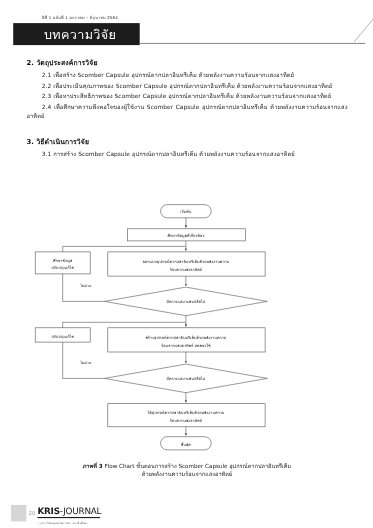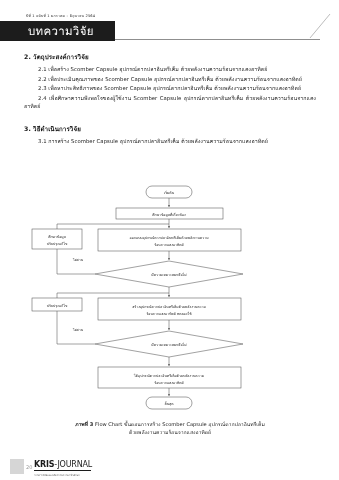--- a/index.html
+++ b/index.html
@@ -12,21 +12,21 @@
     height: 480px;
     position: relative;
     font-family: "DejaVu Sans", "Liberation Sans", sans-serif;
     color: #1a1a1a;
     overflow: hidden;
   }
 
   
   .page-header {
     position: absolute;
-    top: 0; left: 0; right: 0;
+    top: 0; left: 12px; right: 0;
     height: 46px;
     text-align: center;
   }
   .issue-line {
     position: absolute;
     left: 26px;
     top: 13px;
     font-size: 3.6px;
     letter-spacing: 0.15px;
     color: #2a2a2a;

